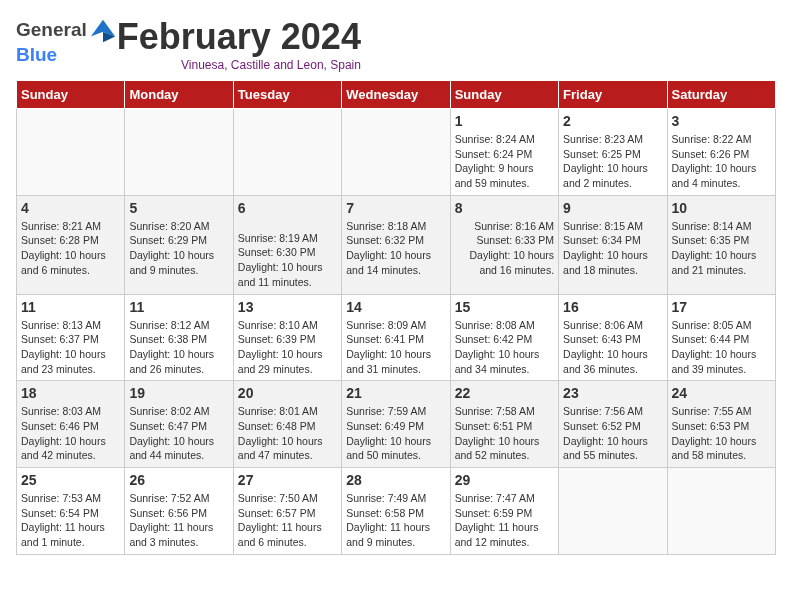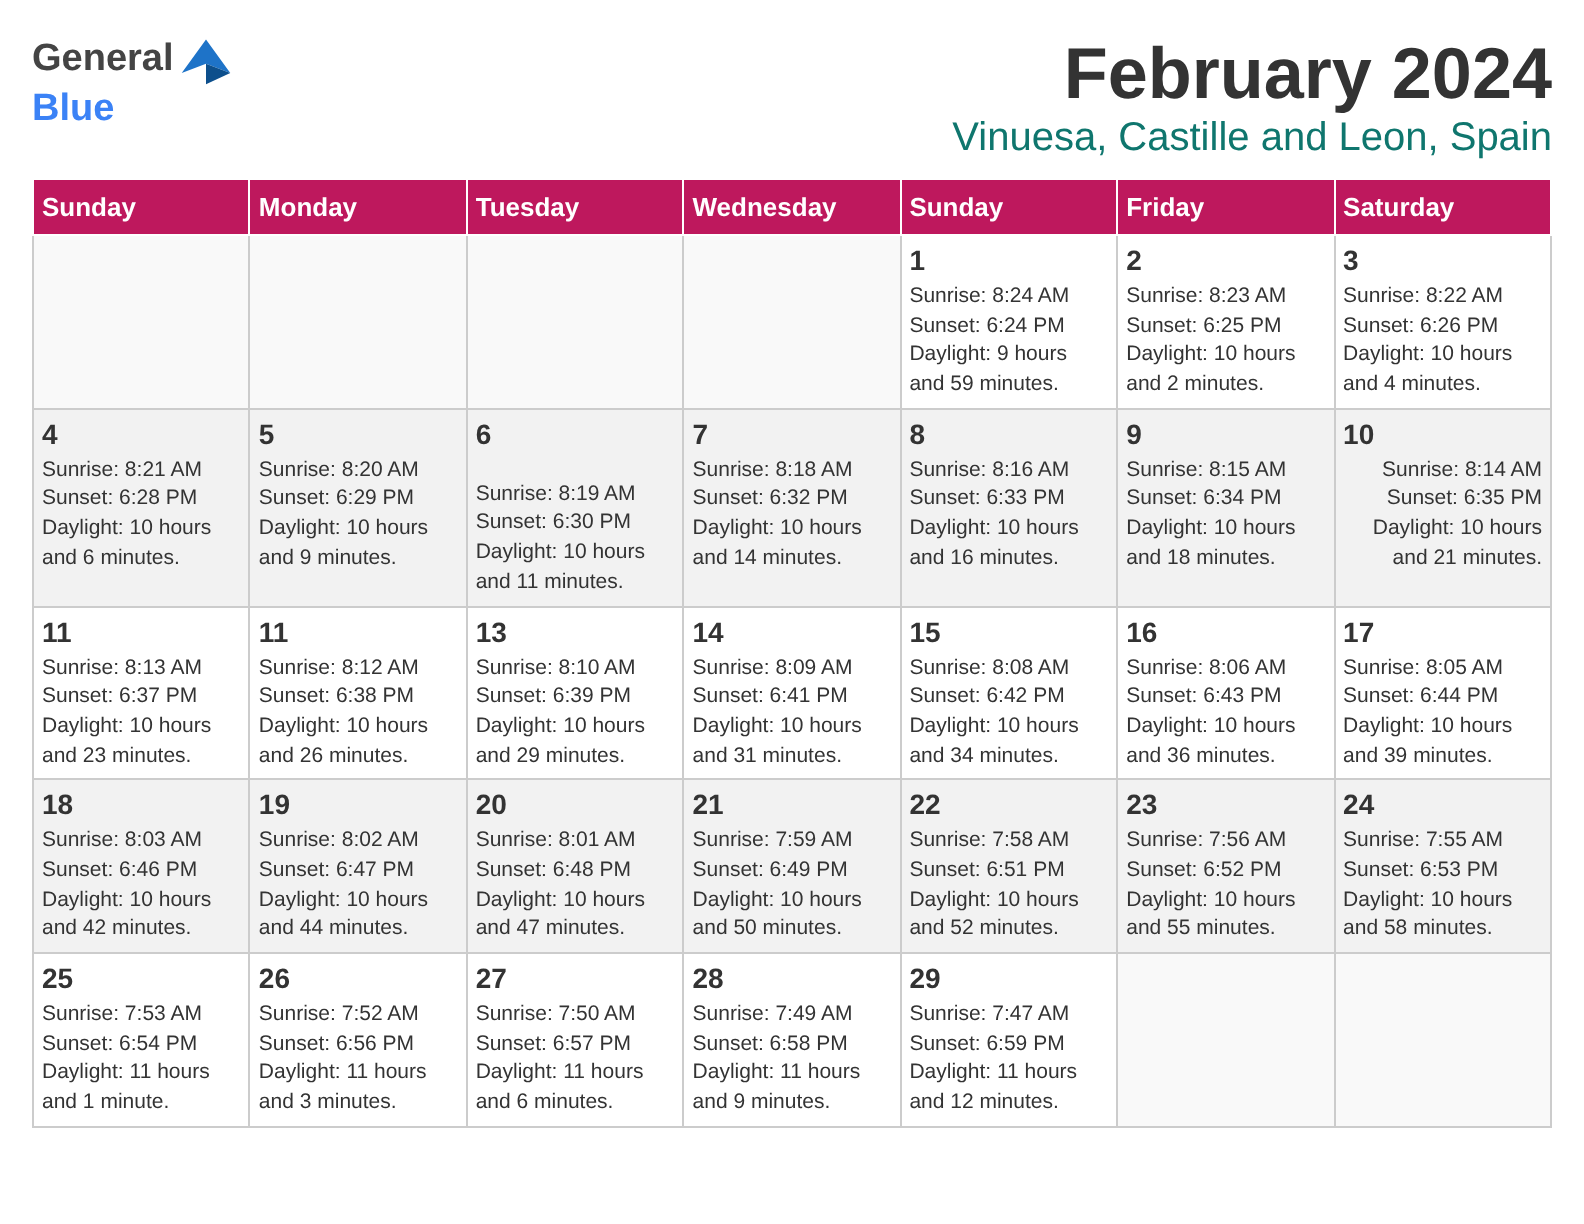--- a/index.html
+++ b/index.html
@@ -5,48 +5,48 @@
     * { box-sizing: border-box; margin: 0; padding: 0; }
     body {
       font-family: Arial, sans-serif;
       background: #fff;
       width: 792px;
       min-height: 612px;
       padding: 16px;
     }
     .header-section {
       display: flex;
-      justify-content: space-between;
+      justify-content: flex-start;
       align-items: flex-start;
       margin-bottom: 8px;
     }
     .logo {
       display: flex;
       flex-direction: column;
       align-items: flex-start;
     }
     .title-section {
       text-align: right;
     }
     .main-title {
       font-size: 36px;
       font-weight: bold;
       color: #333;
     }
     .subtitle {
-      font-size: 20px;
-      color: #0f766e;
+      font-size: 12px;
+      color: #701a75;
     }
     .calendar {
       width: 100%;
       border-collapse: collapse;
       font-size: 11px;
     }
     .calendar th {
-      background-color: #be185d;
+      background-color: #b91c1c;
       color: #fff;
       padding: 6px 4px;
       text-align: left;
       font-size: 13px;
       font-weight: bold;
       border: 1px solid #fff;
     }
     .calendar td {
       border: 1px solid #ccc;
       vertical-align: top;
@@ -180,35 +180,35 @@
         </td>
         <td>
           <div class="day-number">7</div>
           <div class="day-info" style="white-space: pre-line;">Sunrise: 8:18 AM
 Sunset: 6:32 PM
 Daylight: 10 hours
 and 14 minutes.</div>
         </td>
         <td>
           <div class="day-number">8</div>
-          <div class="day-info" style="white-space: pre-line;">Sunrise: 8:16 AM
+          <div class="day-info" style="white-space: pre-line; text-align: right;">Sunrise: 8:16 AM
 Sunset: 6:33 PM
 Daylight: 10 hours
 and 16 minutes.</div>
         </td>
         <td>
           <div class="day-number">9</div>
           <div class="day-info" style="white-space: pre-line;">Sunrise: 8:15 AM
 Sunset: 6:34 PM
 Daylight: 10 hours
 and 18 minutes.</div>
         </td>
         <td>
           <div class="day-number">10</div>
-          <div class="day-info" style="white-space: pre-line; text-align: right;">Sunrise: 8:14 AM
+          <div class="day-info" style="white-space: pre-line;">Sunrise: 8:14 AM
 Sunset: 6:35 PM
 Daylight: 10 hours
 and 21 minutes.</div>
         </td>
       </tr>
       <tr class="row-white">
         <td>
           <div class="day-number">11</div>
           <div class="day-info" style="white-space: pre-line;">Sunrise: 8:13 AM
 Sunset: 6:37 PM

